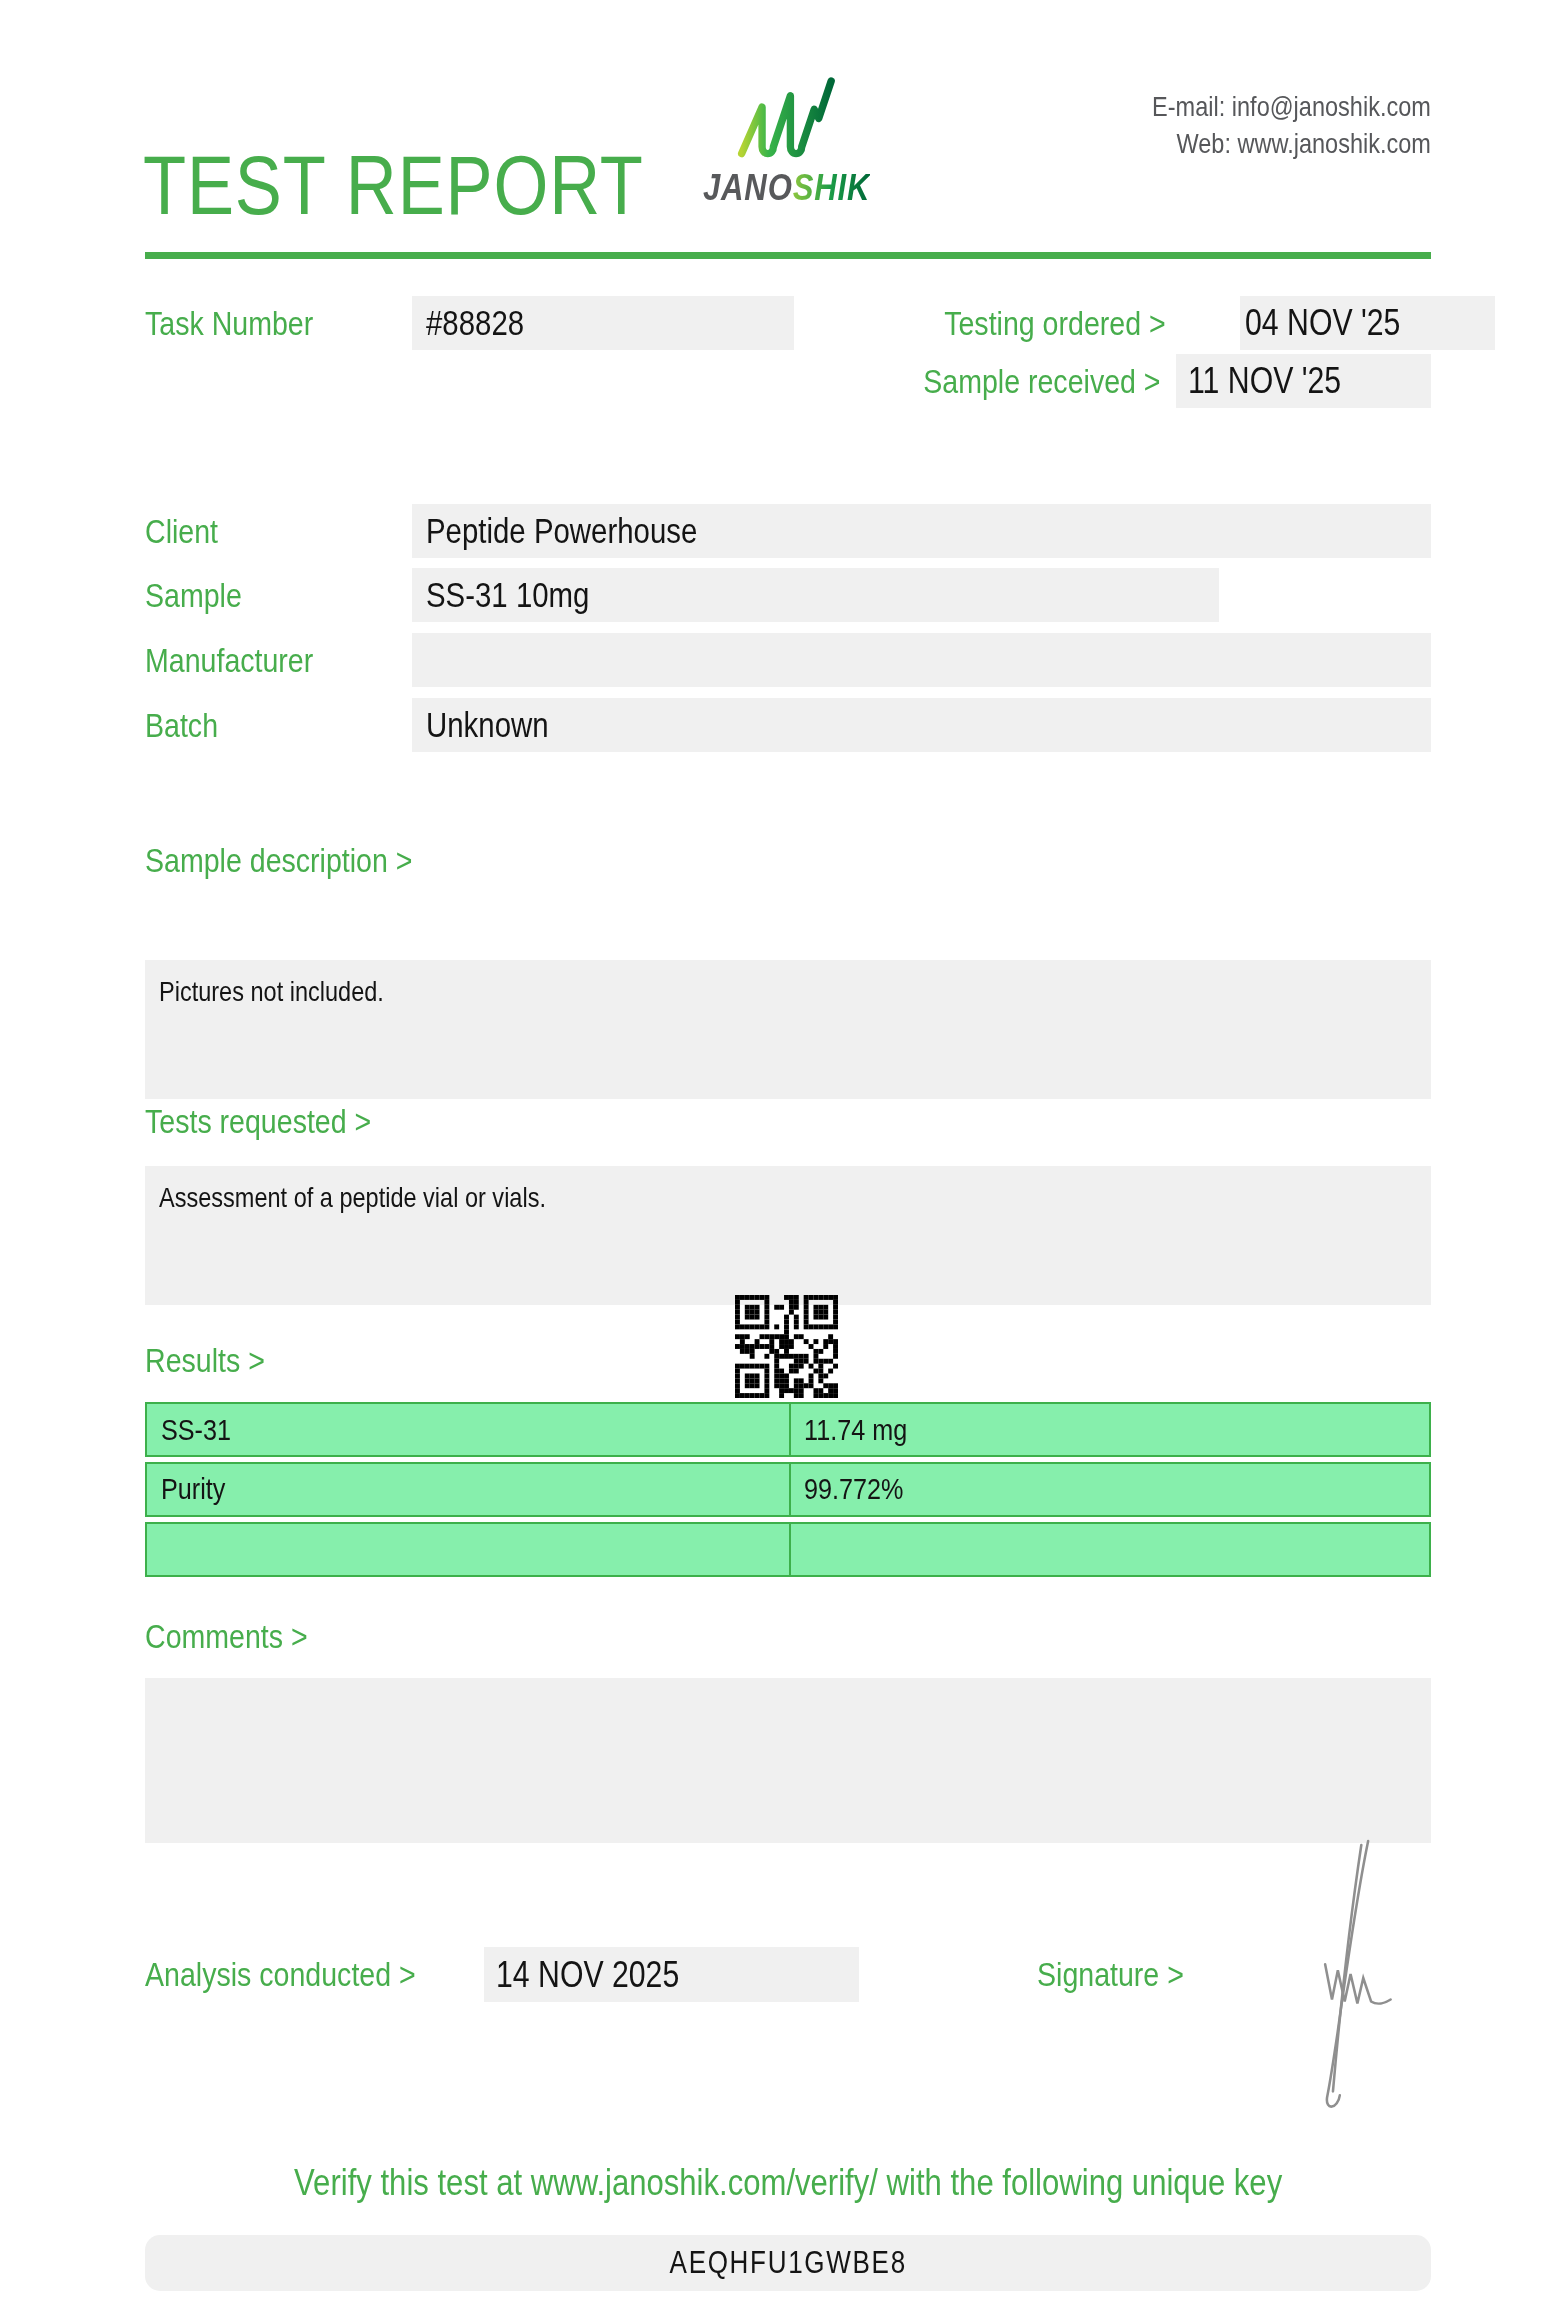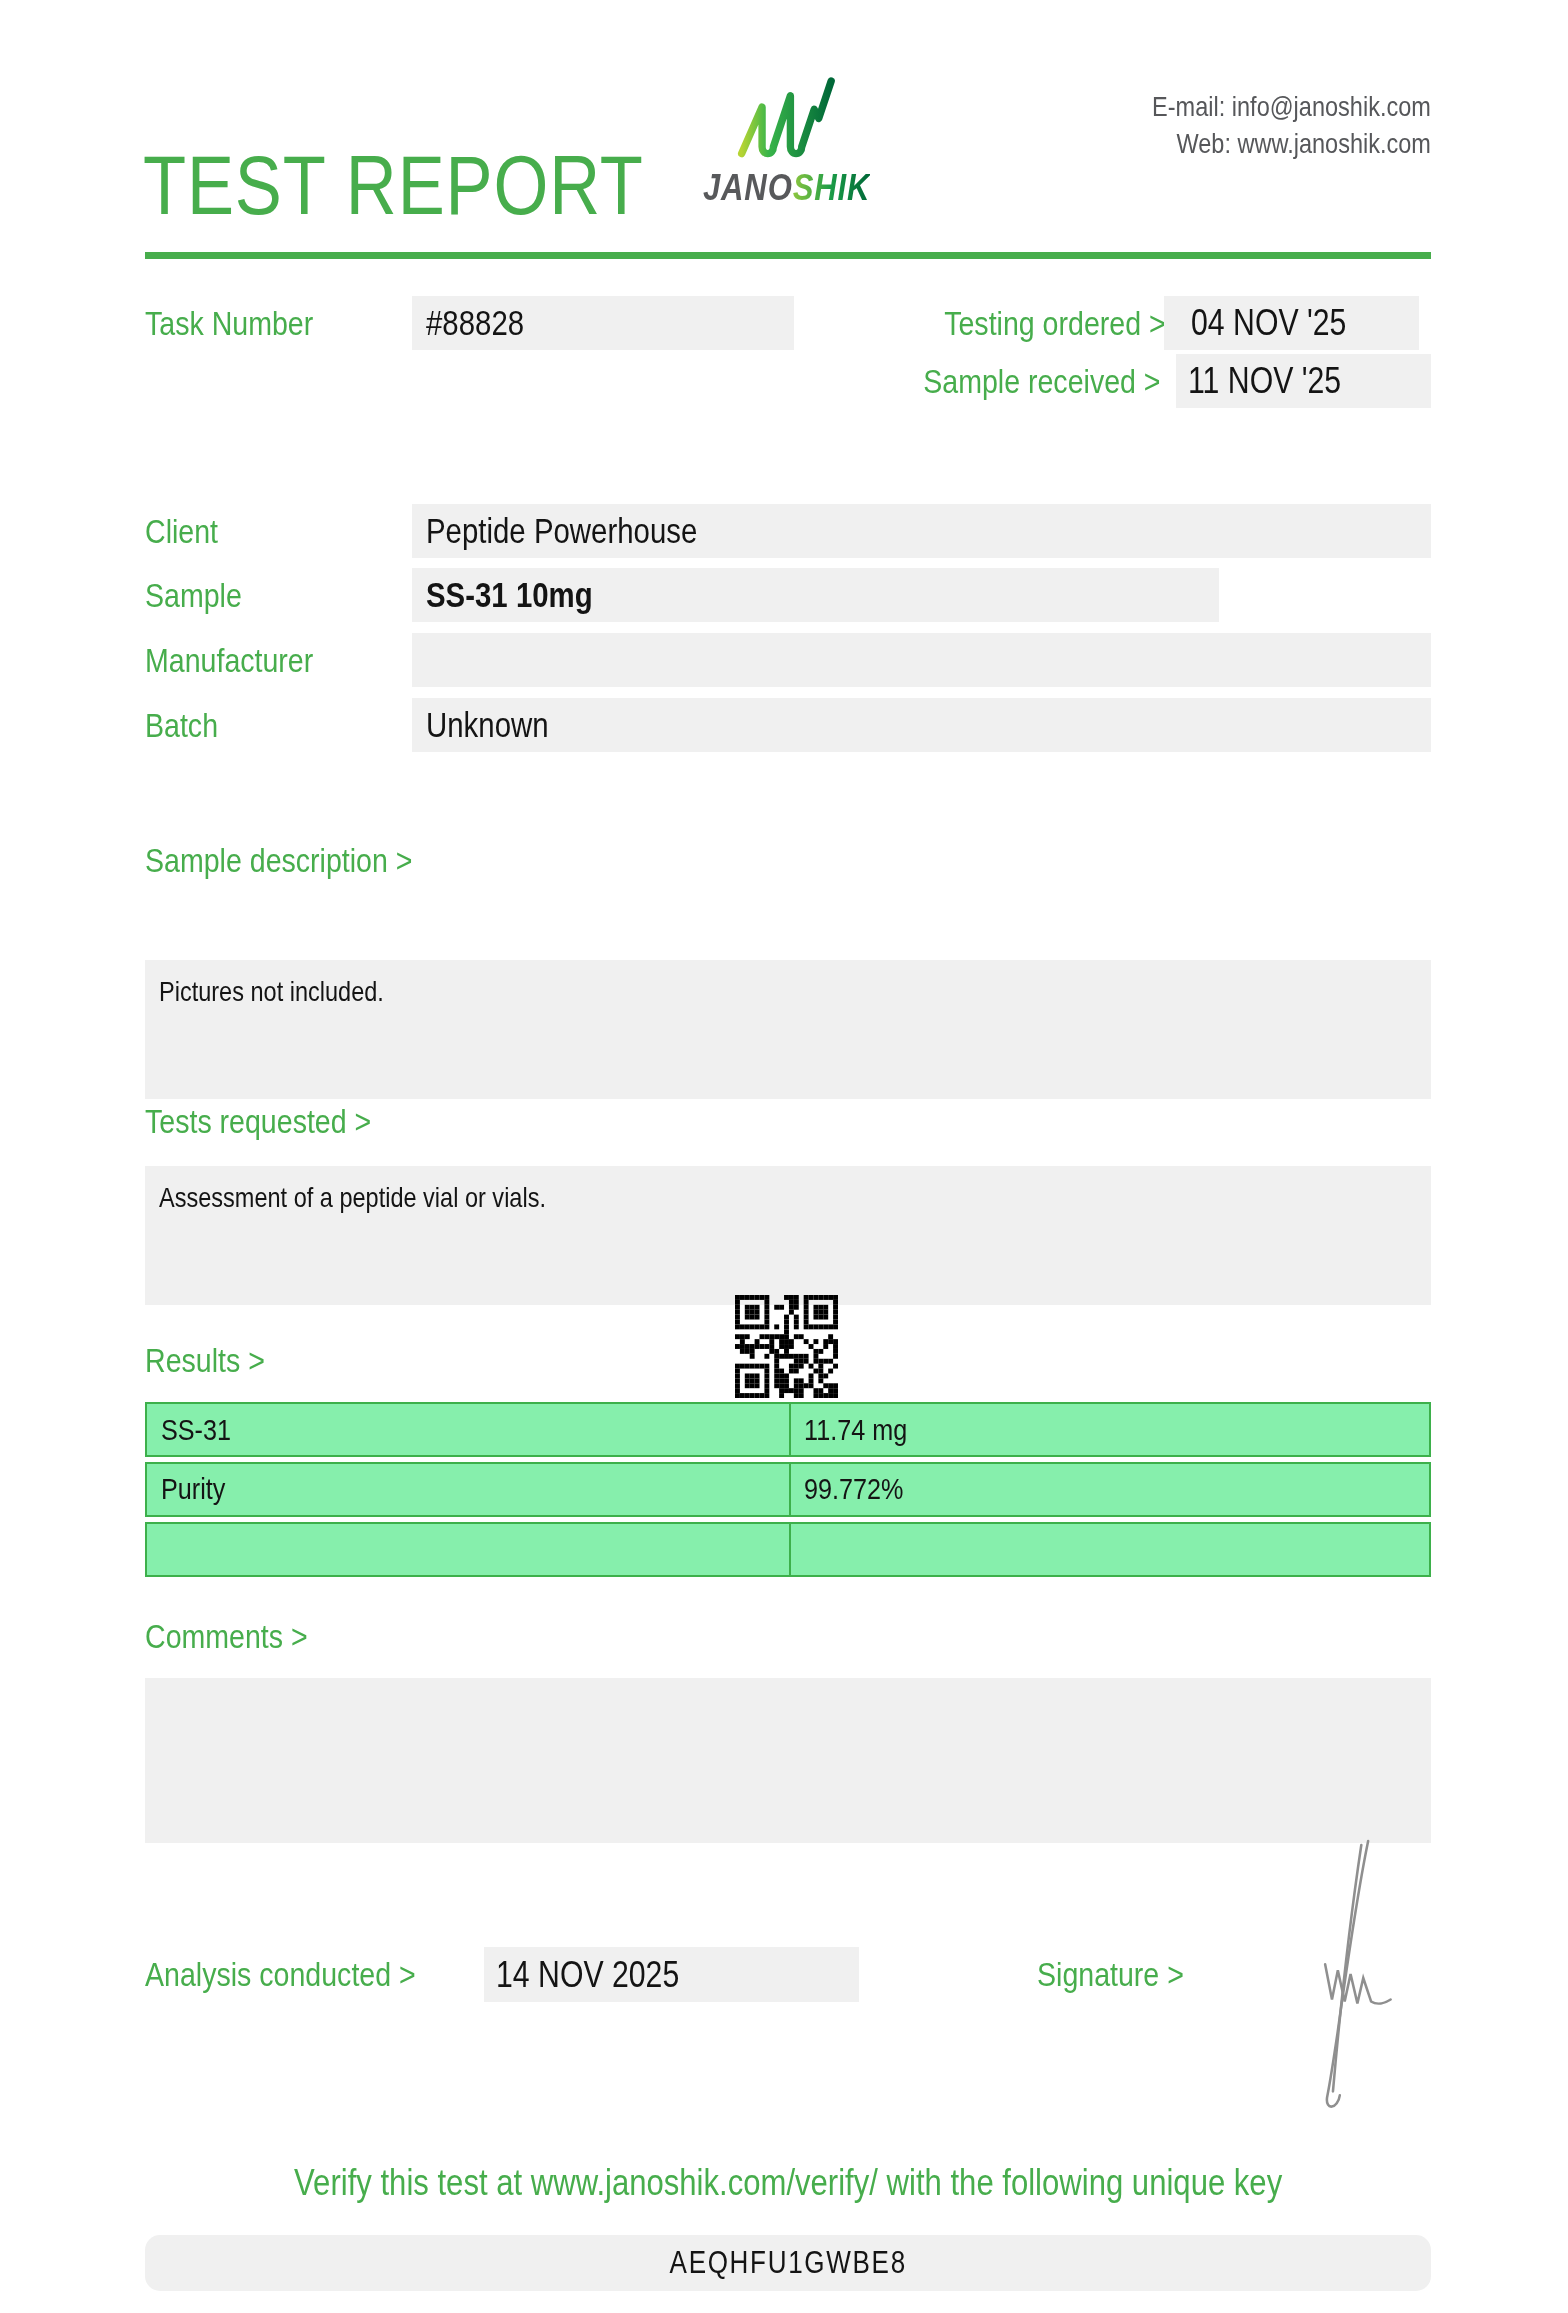--- a/index.html
+++ b/index.html
@@ -83,42 +83,42 @@
 <div class="abs field-label lh55" style="left:145px; top:296px;">
   <span class="cx">Task Number</span>
 </div>
 <div class="abs graybox valbox" style="left:412px; top:296px; width:382px;">
   <span class="v cx">#88828</span>
 </div>
 
 <div class="abs field-label lh55" style="left:872px; top:296px; width:294px; text-align:right;">
   <span class="cxr">Testing ordered &gt;</span>
 </div>
-<div class="abs graybox valbox" style="left:1164px; top:296px; width:255px; padding-left:27px;">
+<div class="abs graybox valbox" style="left:1240px; top:296px; width:255px; padding-left:5px;">
   <span class="v cx" style="font-size:36px;">04 NOV '25</span>
 </div>
 
 <div class="abs field-label lh55" style="left:872px; top:354px; width:294px; text-align:center;">
   <span class="cxr">Sample received &gt;</span>
 </div>
 <div class="abs graybox valbox" style="left:1176px; top:354px; width:255px; padding-left:11.8px;">
   <span class="v cx" style="font-size:36px;">11 NOV '25</span>
 </div>
 
 <div class="abs field-label lh55" style="left:145px; top:504px;">
   <span class="cx">Client</span>
 </div>
 <div class="abs graybox valbox" style="left:412px; top:504px; width:1019px;">
   <span class="v cx">Peptide Powerhouse</span>
 </div>
 
 <div class="abs field-label lh55" style="left:145px; top:568px;">
   <span class="cx">Sample</span>
 </div>
-<div class="abs graybox valbox" style="left:412px; top:568px; width:807px;font-weight:bold;">
+<div class="abs graybox valbox" style="left:412px; top:568px; width:807px;">
   <span class="v cx">SS-31 10mg</span>
 </div>
 
 <div class="abs field-label lh55" style="left:145px; top:633px;">
   <span class="cx">Manufacturer</span>
 </div>
 <div class="abs graybox valbox" style="left:412px; top:633px; width:1019px;">
   <span class="v cx"></span>
 </div>
 

